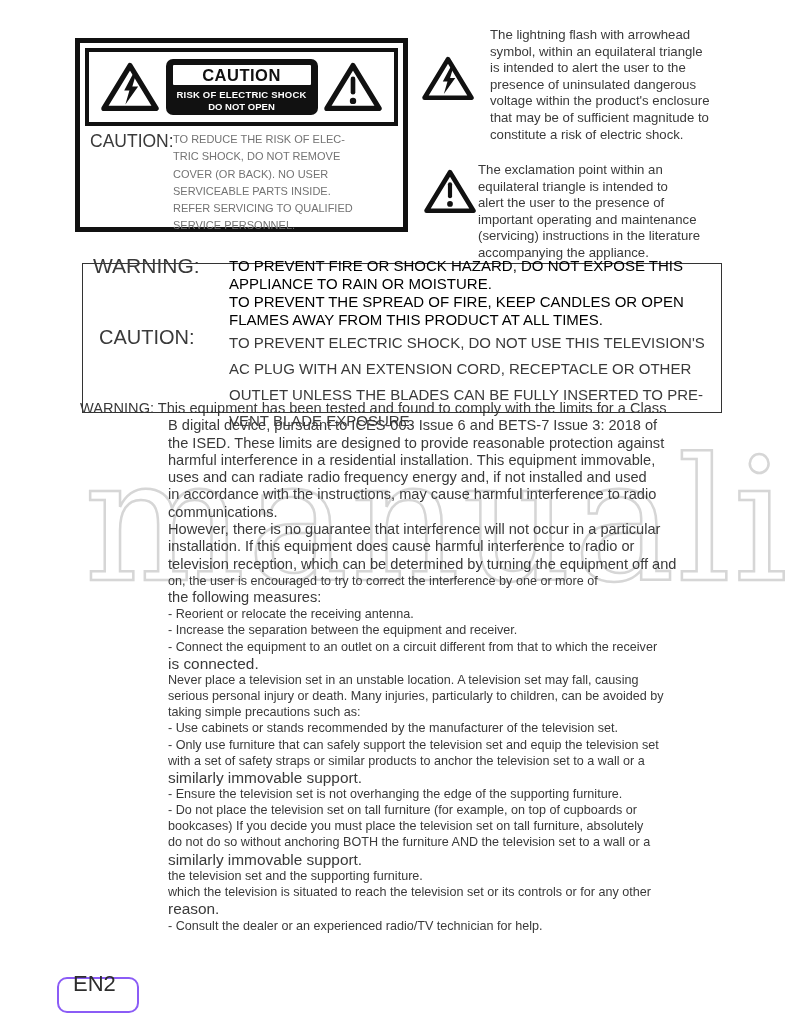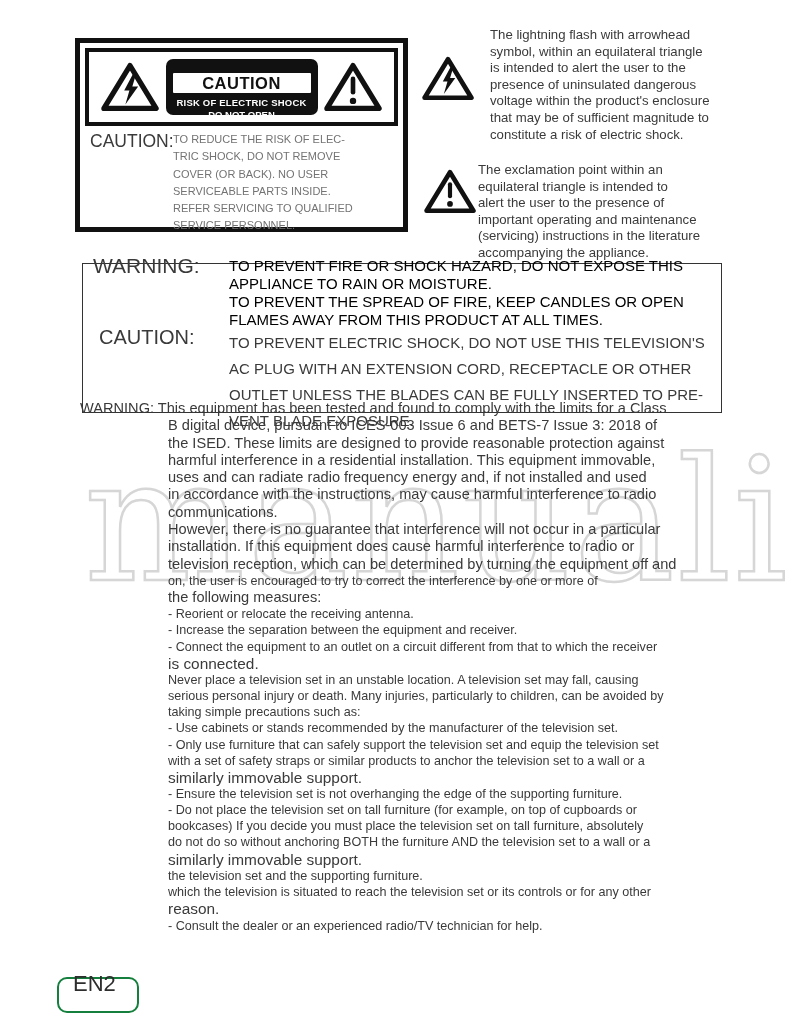--- a/index.html
+++ b/index.html
@@ -10,21 +10,21 @@
   
   .watermark{position:absolute;left:84px;top:436px;z-index:0;
     font-family:"DejaVu Serif", serif;font-size:170px;line-height:1;letter-spacing:2px;
     color:#ffffff;-webkit-text-stroke:2.5px #d6d6d6;user-select:none;}
 
   
   .caution-box{left:75px;top:38px;width:323px;height:184px;border:5px solid #111;}
   .cb-band{margin:5px;height:70px;border:4px solid #111;display:flex;align-items:center;
            justify-content:space-between;padding:0 12px;}
   .tri-svg{display:block;}
-  .cb-label{background:#111;border-radius:7px;width:152px;height:56px;padding:12px 5px 0 5px;
+  .cb-label{background:#111;border-radius:7px;width:152px;height:56px;padding:4px 5px 0 5px;
             box-sizing:border-box;text-align:center;}
   .cb-label-title{background:#fff;border:2px solid #111;border-radius:3px;color:#111;
             font-weight:bold;font-size:16.5px;line-height:20px;letter-spacing:.5px;}
   .cb-label-sub{color:#fff;font-weight:bold;font-size:9.5px;line-height:12px;margin-top:2px;letter-spacing:.2px;}
   .cb-label-sub2{color:#fff;font-weight:bold;font-size:9.5px;line-height:11px;}
   .cb-text{position:relative;margin:3px 6px 0 8px;}
   .cb-heading{position:absolute;left:2px;top:0;font-size:17.5px;color:#3a3a3a;}
   .cb-body{margin-left:85px;font-size:11px;line-height:17.3px;white-space:pre-line;color:#737373;}
 
   
@@ -43,21 +43,21 @@
 
   
   .compliance{left:80px;top:400px;width:660px;}
   .cl{white-space:nowrap;margin-left:88px;color:#3a3a3a;}
   .cl.first{margin-left:0;}
   .sz-a{font-size:14.6px;line-height:17.3px;}
   .sz-b{font-size:12.6px;line-height:16.1px;}
   .sz-c{font-size:15.4px;line-height:17.5px;}
 
   
-  .page-badge{left:57px;top:977px;width:78px;height:32px;border:2px solid #15803d;border-radius:10px;}
+  .page-badge{left:57px;top:977px;width:78px;height:32px;border:2px solid #8b5cf6;border-radius:10px;}
   .page-badge span{position:absolute;left:14px;top:-8px;font-size:22px;color:#2e2e2e;background:transparent;}
 </style>
 </head>
 <body>
 
 <div class="page">
 
   <div class="watermark">manuali</div>
 
   <div class="layer caution-box">

